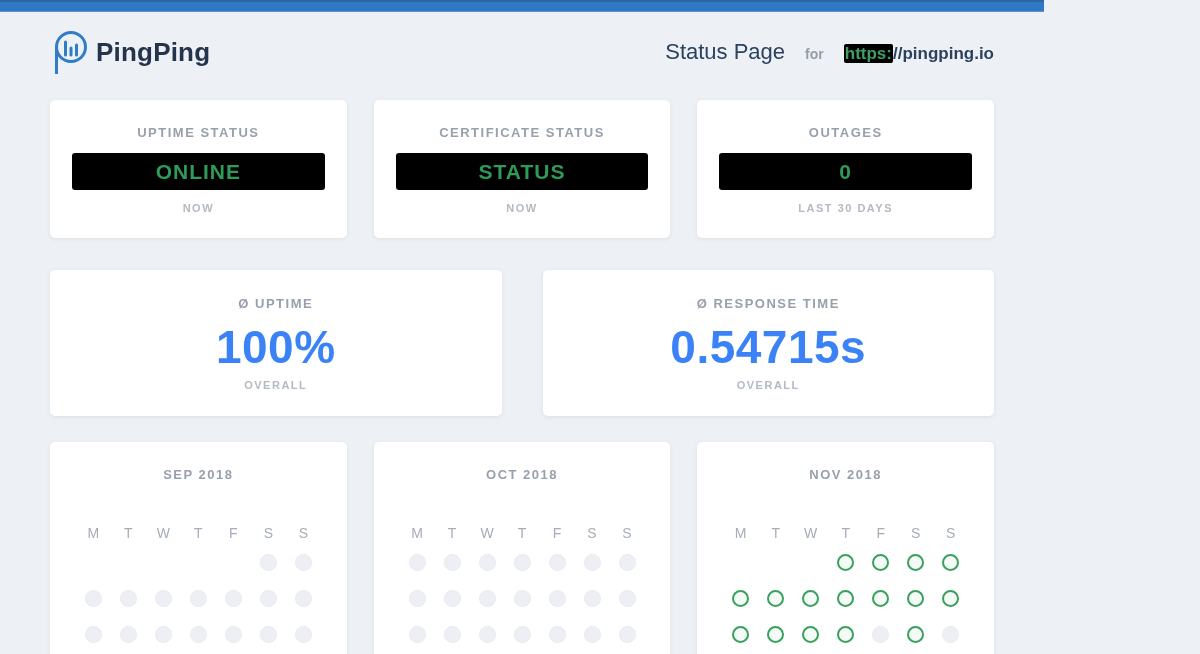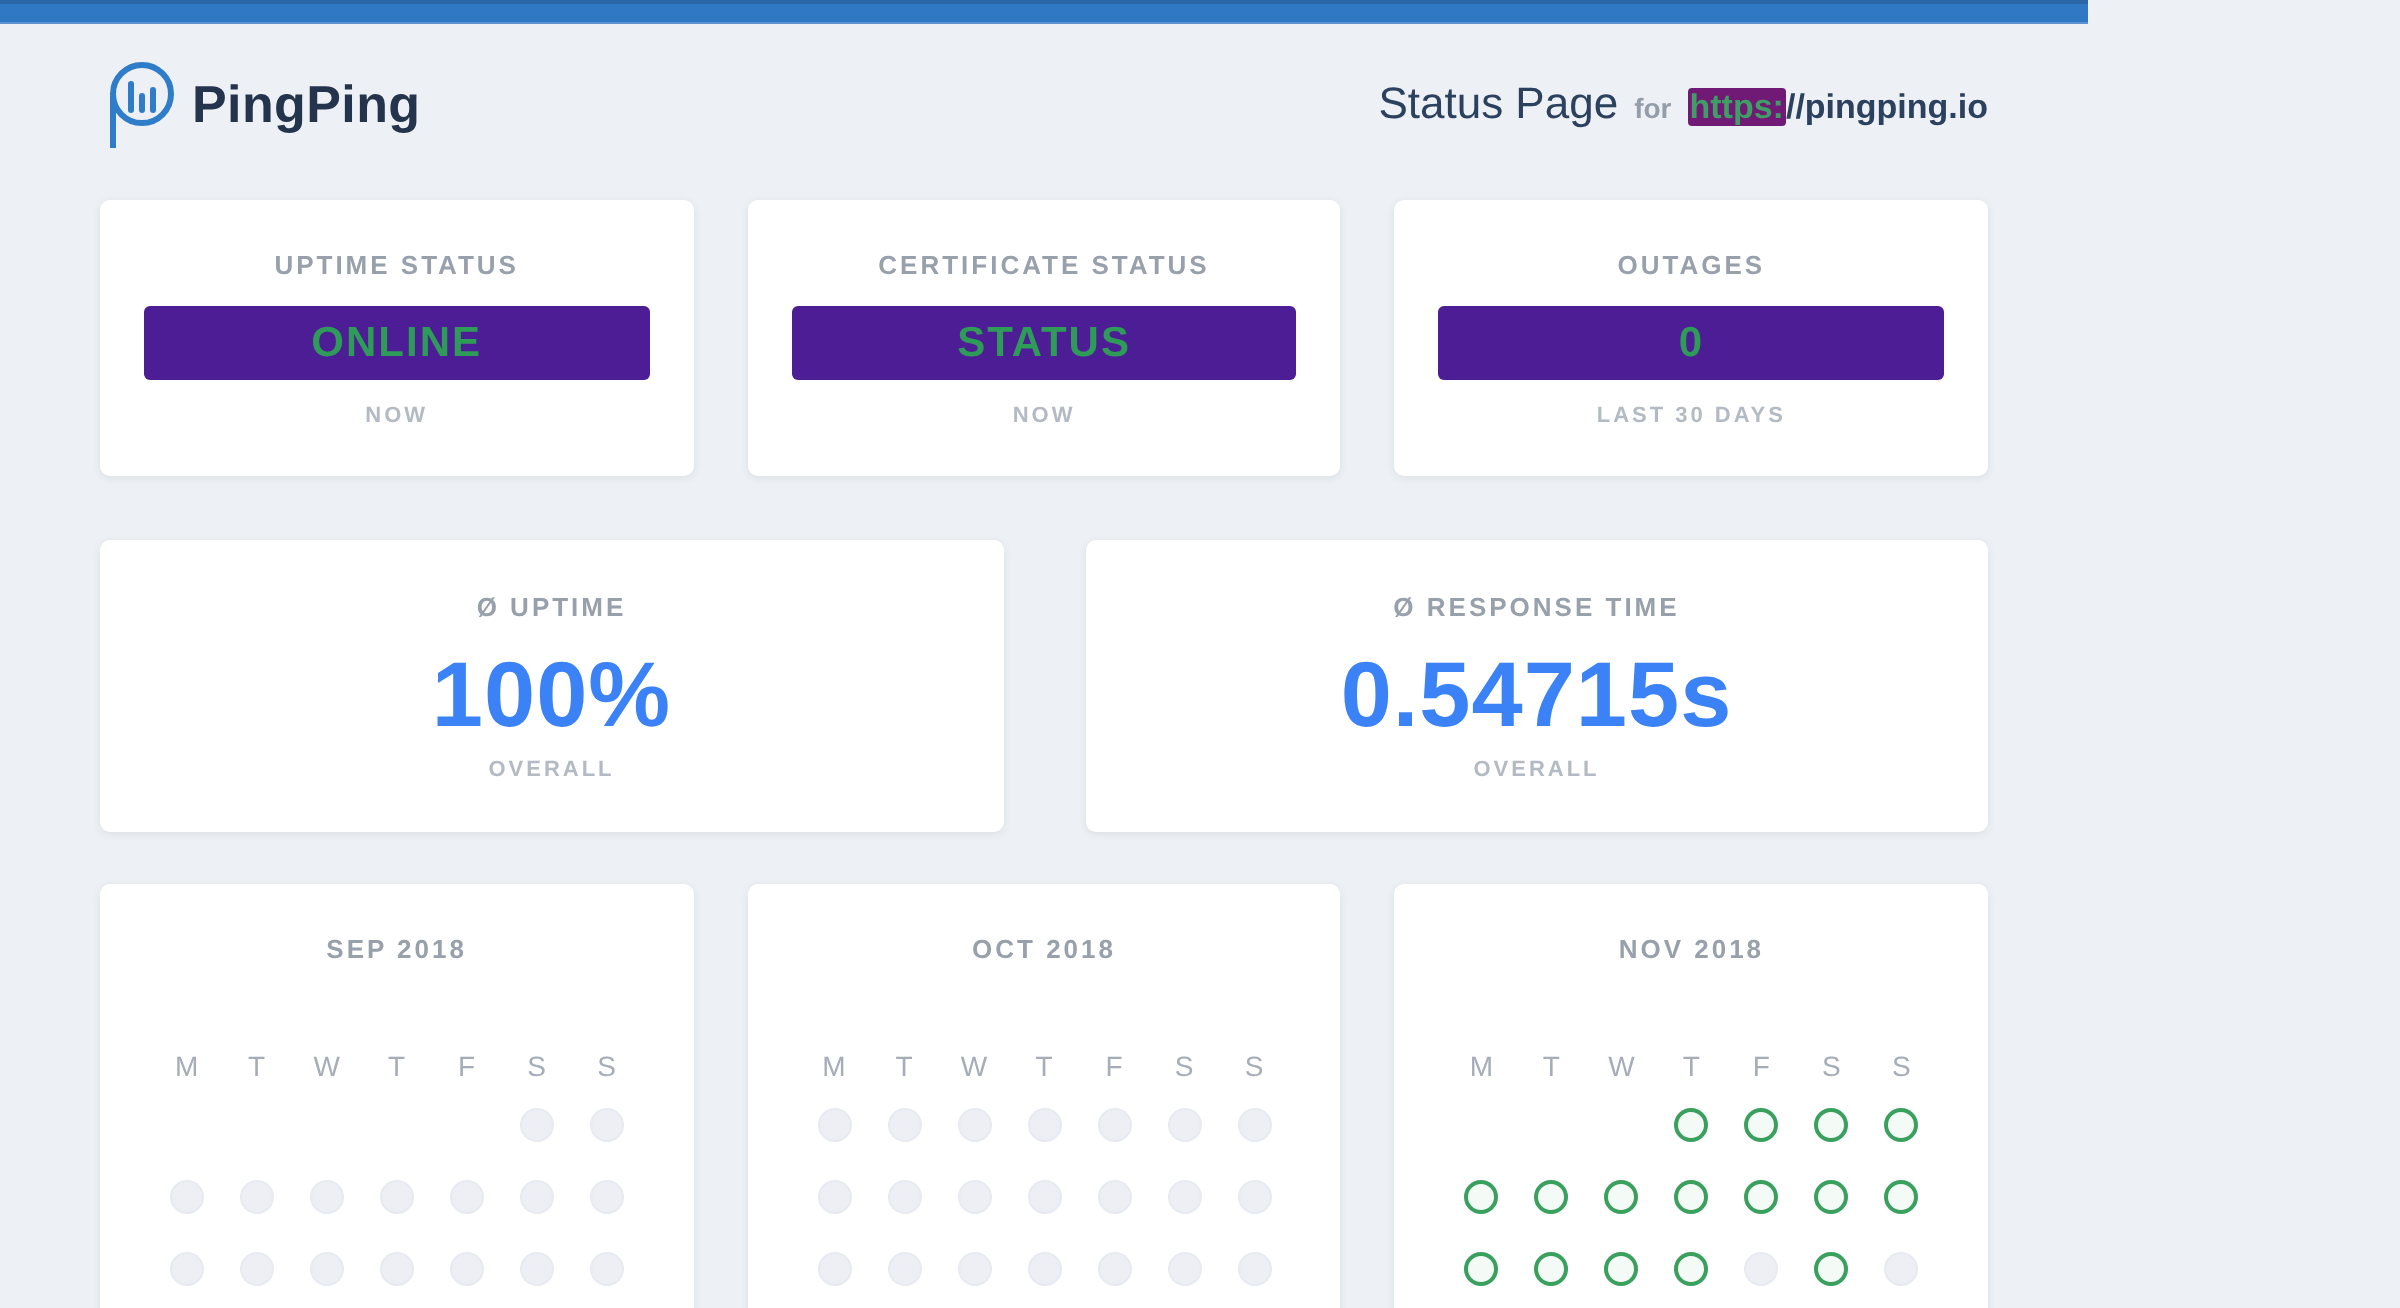--- a/index.html
+++ b/index.html
@@ -43,42 +43,42 @@
   }
   .logo-text {
     font-size: 26px;
     font-weight: 600;
     color: #24344d;
     letter-spacing: 0.2px;
   }
   .header-right {
     display: flex;
     align-items: baseline;
-    gap: 8px;
+    gap: 20px;
   }
   .status-page-title {
     font-size: 22px;
     font-weight: 500;
     color: #2b415e;
   }
   .for-label {
     font-size: 14px;
     color: #949daa;
     font-weight: 600;
   }
   .site-url {
     font-size: 17px;
     font-weight: 700;
     color: #2b415e;
     text-decoration: none;
     cursor: pointer;
   }
   .url-scheme {
     color: #3f9e63;
-    background: #701a75;
+    background: #000000;
     border-radius: 2px;
     padding: 0 1px;
   }
   
   .card {
     background: #ffffff;
     border-radius: 5px;
     box-shadow: 0 1px 4px rgba(35, 50, 70, 0.09);
     text-align: center;
   }
@@ -100,21 +100,21 @@
     gap: 27px;
   }
   .stat-card {
     flex: 1;
     padding: 25px 22px 24px;
   }
   .stat-pill {
     margin: 13px 0 12px;
     height: 37px;
     line-height: 37px;
-    background: #4c1d95;
+    background: #000000;
     border-radius: 3px;
     font-size: 21px;
     font-weight: 600;
     letter-spacing: 1px;
     color: #2f9b58;
   }
   
   .metric-row {
     display: flex;
     gap: 41px;

